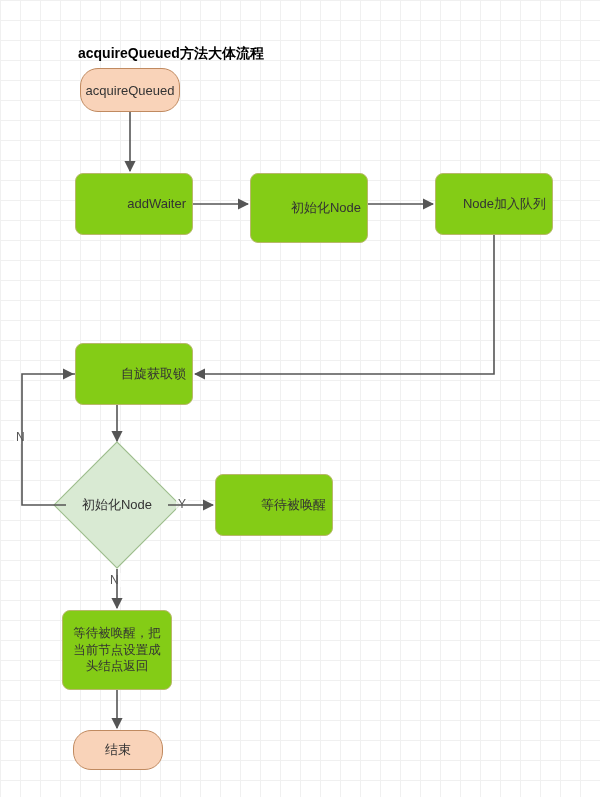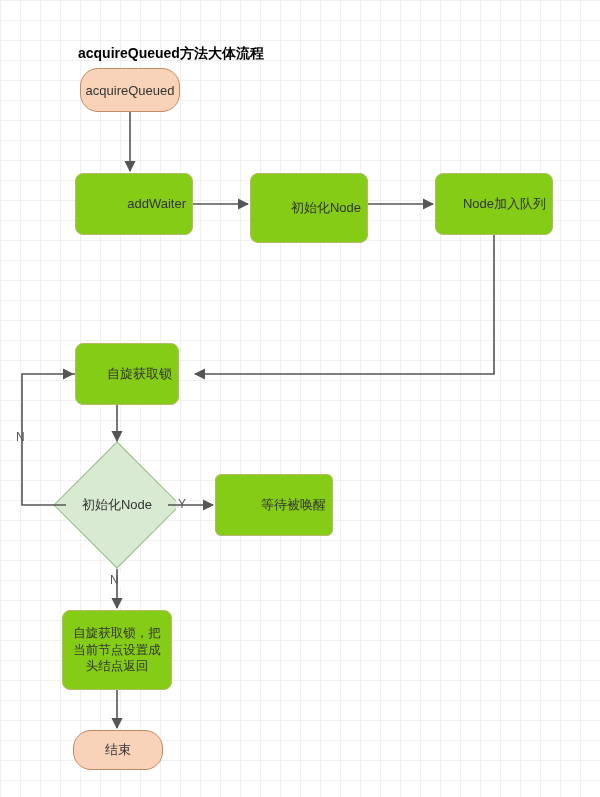--- a/index.html
+++ b/index.html
@@ -103,35 +103,35 @@
 </div>
 
 <div class="process" style="left:250px; top:173px; width:118px; height:70px;">
   <span>初始化Node</span>
 </div>
 
 <div class="process" style="left:435px; top:173px; width:118px; height:62px;">
   <span>Node加入队列</span>
 </div>
 
-<div class="process" style="left:75px; top:343px; width:104px; height:62px;">
+<div class="process" style="left:75px; top:343px; width:118px; height:62px;">
   <span>自旋获取锁</span>
 </div>
 
 <div class="decision-wrap" style="left:72px; top:460px;">
   <div class="decision"></div>
   <div class="decision-label">初始化Node</div>
 </div>
 
-<div class="process" style="left:215px; top:474px; width:118px; height:62px;border-radius:6px;">
+<div class="process" style="left:215px; top:474px; width:118px; height:62px;">
   <span>等待被唤醒</span>
 </div>
 
 <div class="process" style="left:62px; top:610px; width:110px; height:80px; font-size:12.5px;">
-  <span>自旋获取锁，把当前节点设置成头结点返回</span>
+  <span>等待被唤醒，把当前节点设置成头结点返回</span>
 </div>
 
 <div class="terminator" style="left:73px; top:730px; width:90px; height:40px;text-align:center;">
   <span>结束</span>
 </div>
 
 <div class="edge-label" style="left:176px; top:497px;">Y</div>
 <div class="edge-label" style="left:108px; top:573px;">N</div>
 <div class="edge-label" style="left:14px; top:430px;">N</div>
 

